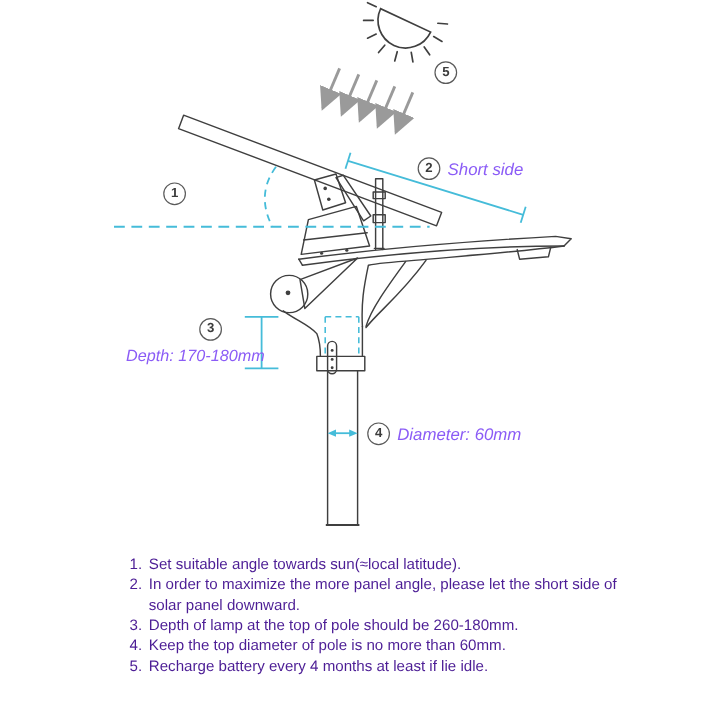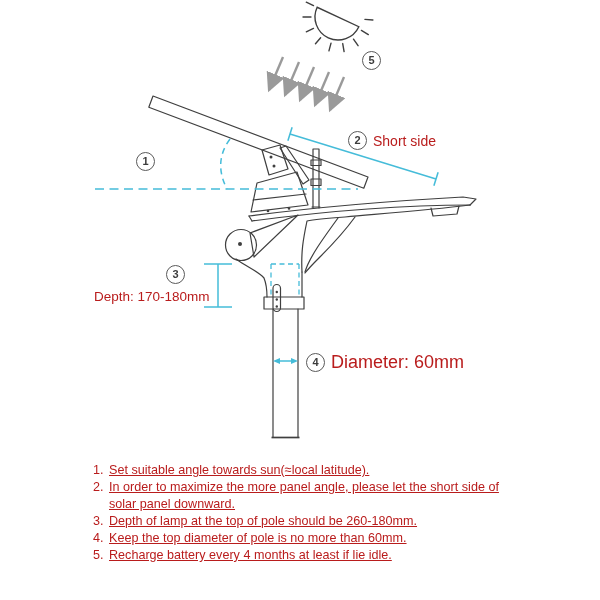--- a/index.html
+++ b/index.html
@@ -22,26 +22,26 @@
   .ray-arrow{stroke:var(--arrow,#9a9a9a);fill:none;stroke-width:2.4;}
   .arrow-fill{fill:var(--arrow,#9a9a9a);stroke:none;}
 
   
   .callout{position:absolute;display:flex;align-items:center;gap:6px;color:var(--text,#3a3a3a);}
   .co-circle{
     width:17px;height:17px;border:1.4px solid #5a5a5a;border-radius:50%;
     display:inline-flex;align-items:center;justify-content:center;
     font-size:11px;font-weight:bold;color:#3c3c3c;line-height:1;flex:0 0 auto;background:#fff;
   }
-  .co-label{font-size:14px;color:#b91c1c;white-space:nowrap;}
+  .co-label{font-size:14px;color:#8b5cf6;white-space:nowrap;font-style:italic;}
   .co-label.alpha{display:inline-block;font-size:15px;}
   .co-label.alpha::first-letter{font-size:20px;font-weight:bold;}
 
   
-  .notes{position:absolute;left:89px;top:462px;width:410px;color:#b91c1c;text-decoration:underline;}
+  .notes{position:absolute;left:104px;top:462px;width:410px;color:#4c1d95;}
   .notes ol{margin:0;padding-left:18px;font-size:12.6px;line-height:17px;}
   .notes li{padding-left:2px;}
 </style>
 </head>
 <body>
 
 <div class="canvas">
 
   <svg class="diagram-svg" width="600" height="460" viewBox="0 0 600 460">
     <defs>
@@ -160,27 +160,27 @@
   </div>
 
   <div class="callout" style="left:348px;top:131px;">
     <span class="co-circle">2</span>
     <span class="co-label">Short side</span>
   </div>
 
   <div class="callout" style="left:166px;top:265px;">
     <span class="co-circle">3</span>
   </div>
-  <div class="callout" style="left:94px;top:289px;">
+  <div class="callout" style="left:105px;top:289px;">
     <span class="co-label" style="font-size:13.5px;">Depth: 170-180mm</span>
   </div>
 
   <div class="callout" style="left:306px;top:352px;">
     <span class="co-circle">4</span>
-    <span class="co-label" style="font-size:18px;">Diameter: 60mm</span>
+    <span class="co-label" style="font-size:14px;">Diameter: 60mm</span>
   </div>
 
   <div class="callout" style="left:362px;top:51px;">
     <span class="co-circle">5</span>
   </div>
 
   <div class="notes">
     <ol>
       <li>Set suitable angle towards sun(≈local latitude).</li>
       <li>In order to maximize the more panel angle, please let the short side of solar panel downward.</li>

